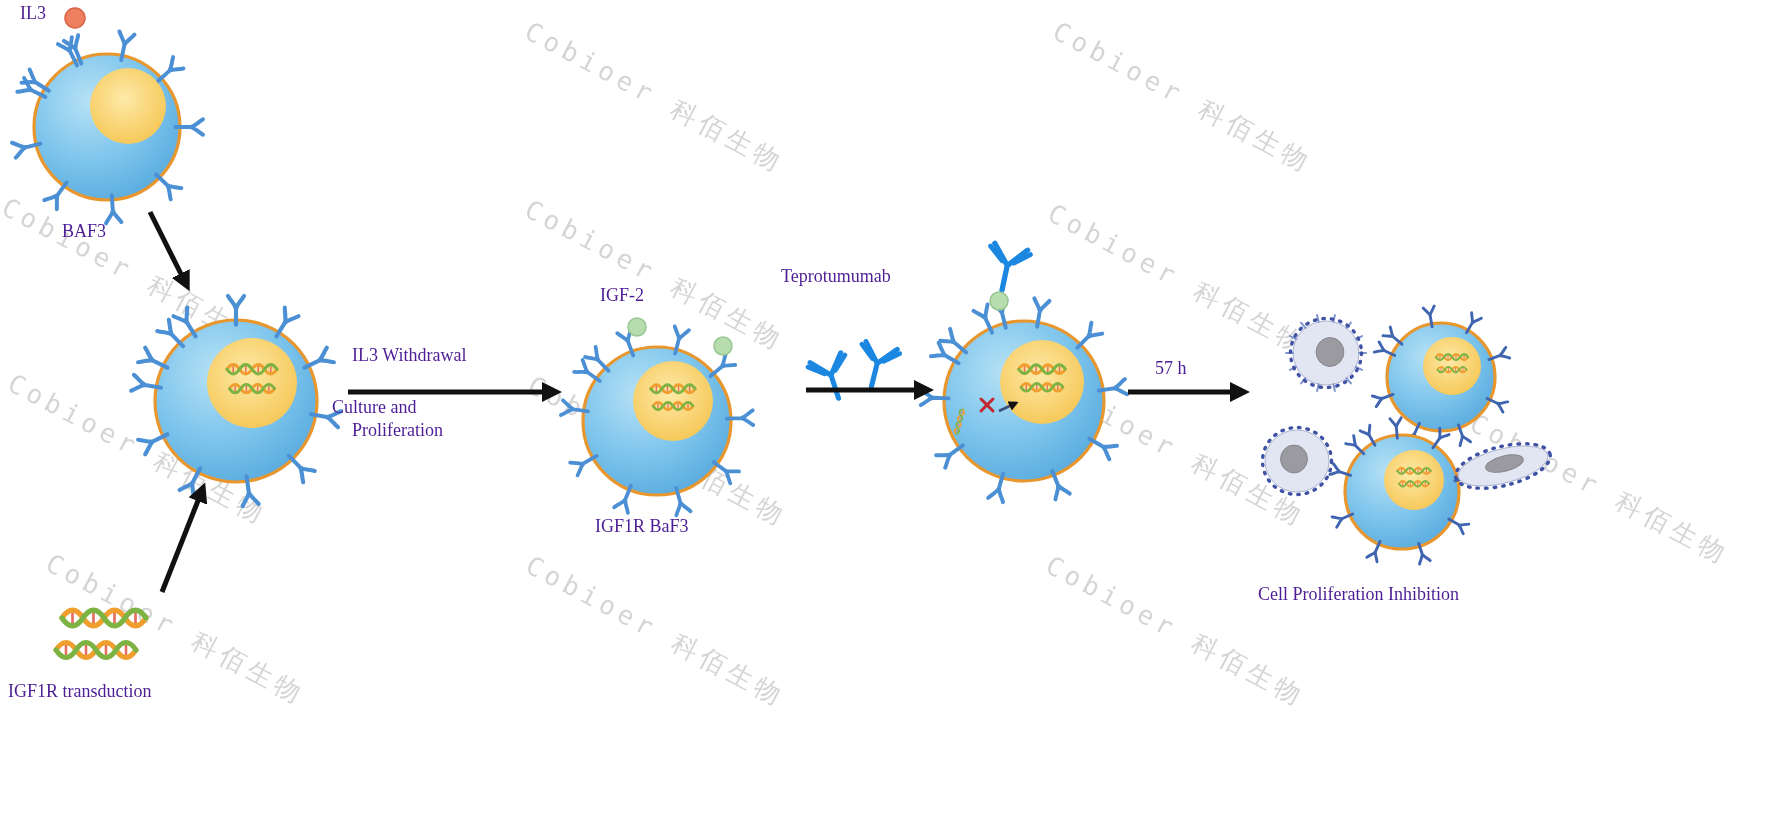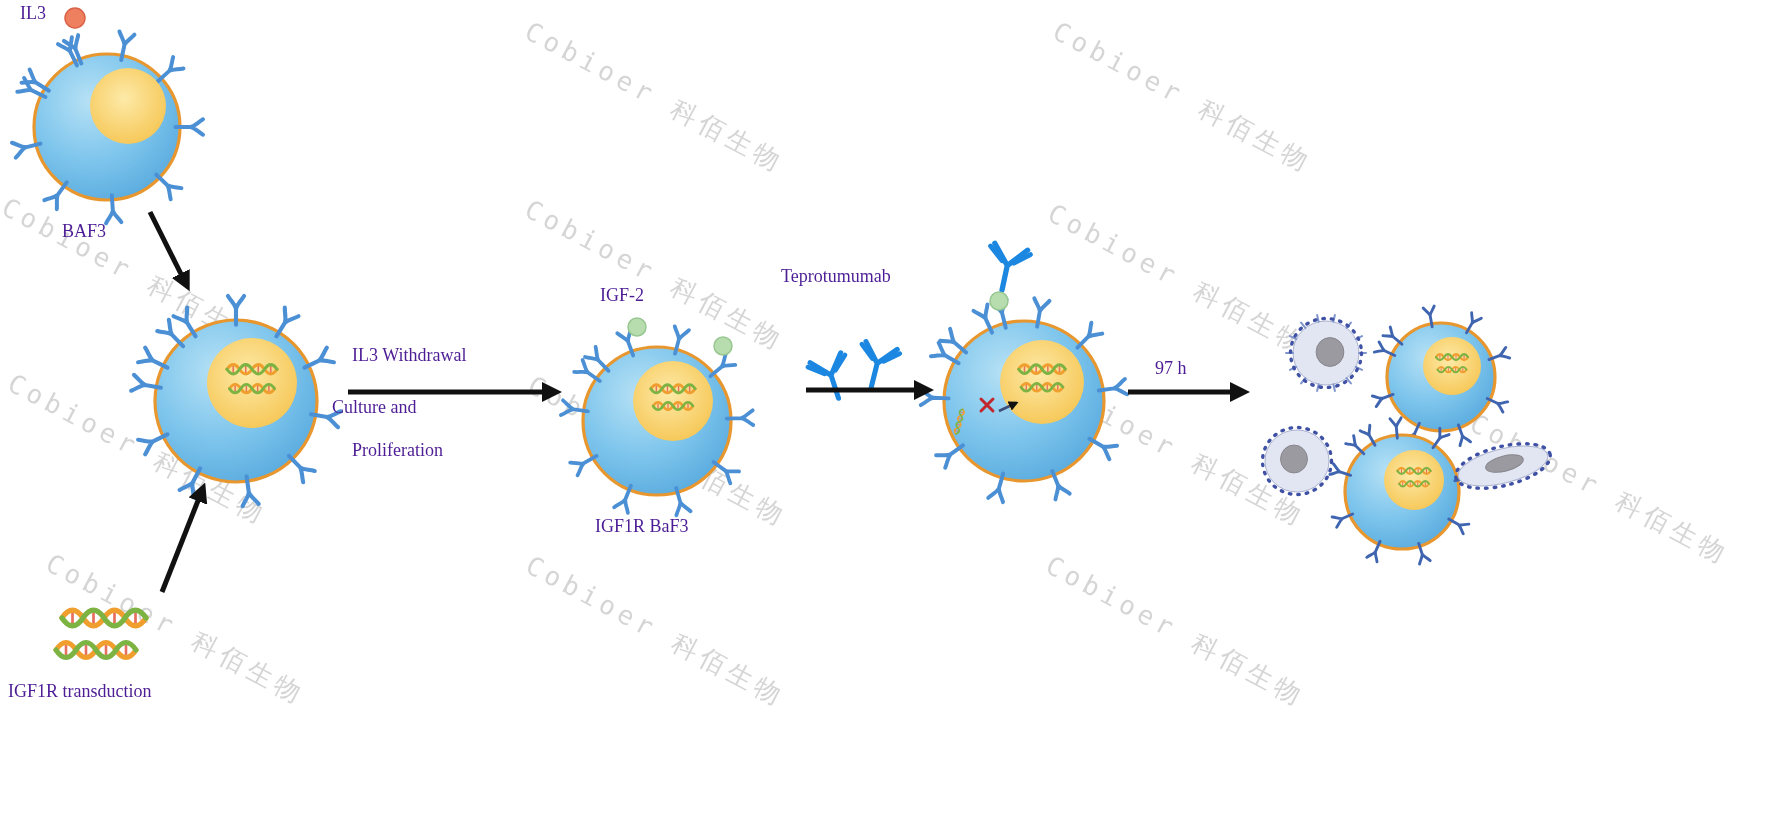--- a/index.html
+++ b/index.html
@@ -443,18 +443,19 @@
       <g>
         <circle cx="999" cy="301" r="9" fill="#b7dcae" stroke="#98c791" stroke-width="1.5"></circle>
       </g>
     </svg>
 
   <div class="lbl" style="left:20px;top:3px">IL3</div>
   <div class="lbl" style="left:62px;top:221px">BAF3</div>
   <div class="lbl" style="left:8px;top:681px">IGF1R transduction</div>
   <div class="lbl ctr" style="left:352px;top:345px">IL3 Withdrawal</div>
   <div class="lbl ctr" style="left:332px;top:397px">Culture and</div>
-  <div class="lbl ctr" style="left:352px;top:440px">Proliferation</div>
+  <div class="lbl ctr" style="left:352px;top:420px">Proliferation</div>
   <div class="lbl" style="left:600px;top:285px">IGF-2</div>
   <div class="lbl" style="left:595px;top:516px">IGF1R BaF3</div>
   <div class="lbl" style="left:781px;top:266px">Teprotumumab</div>
-  <div class="lbl" style="left:1155px;top:358px">97 h</div>
+  <div class="lbl" style="left:1155px;top:358px">57 h</div>
+  <div class="lbl" style="left:1258px;top:584px">Cell Proliferation Inhibition</div>
 </div>
 
 </body></html>

